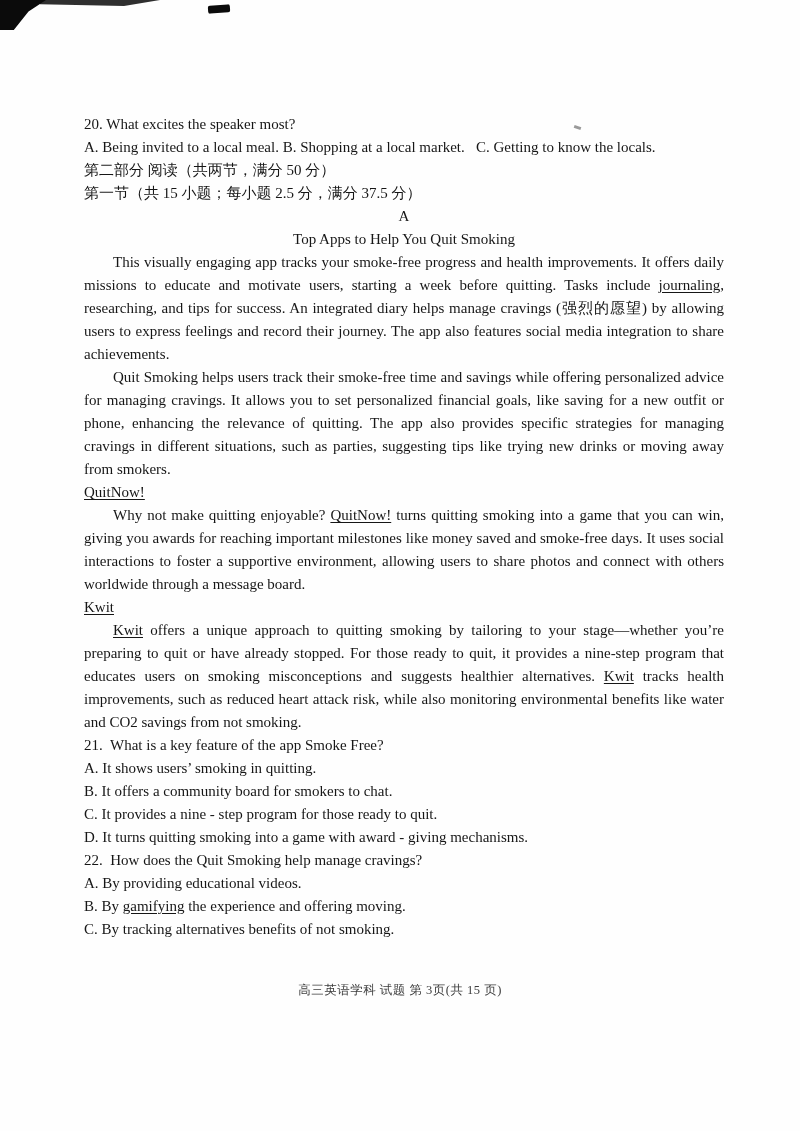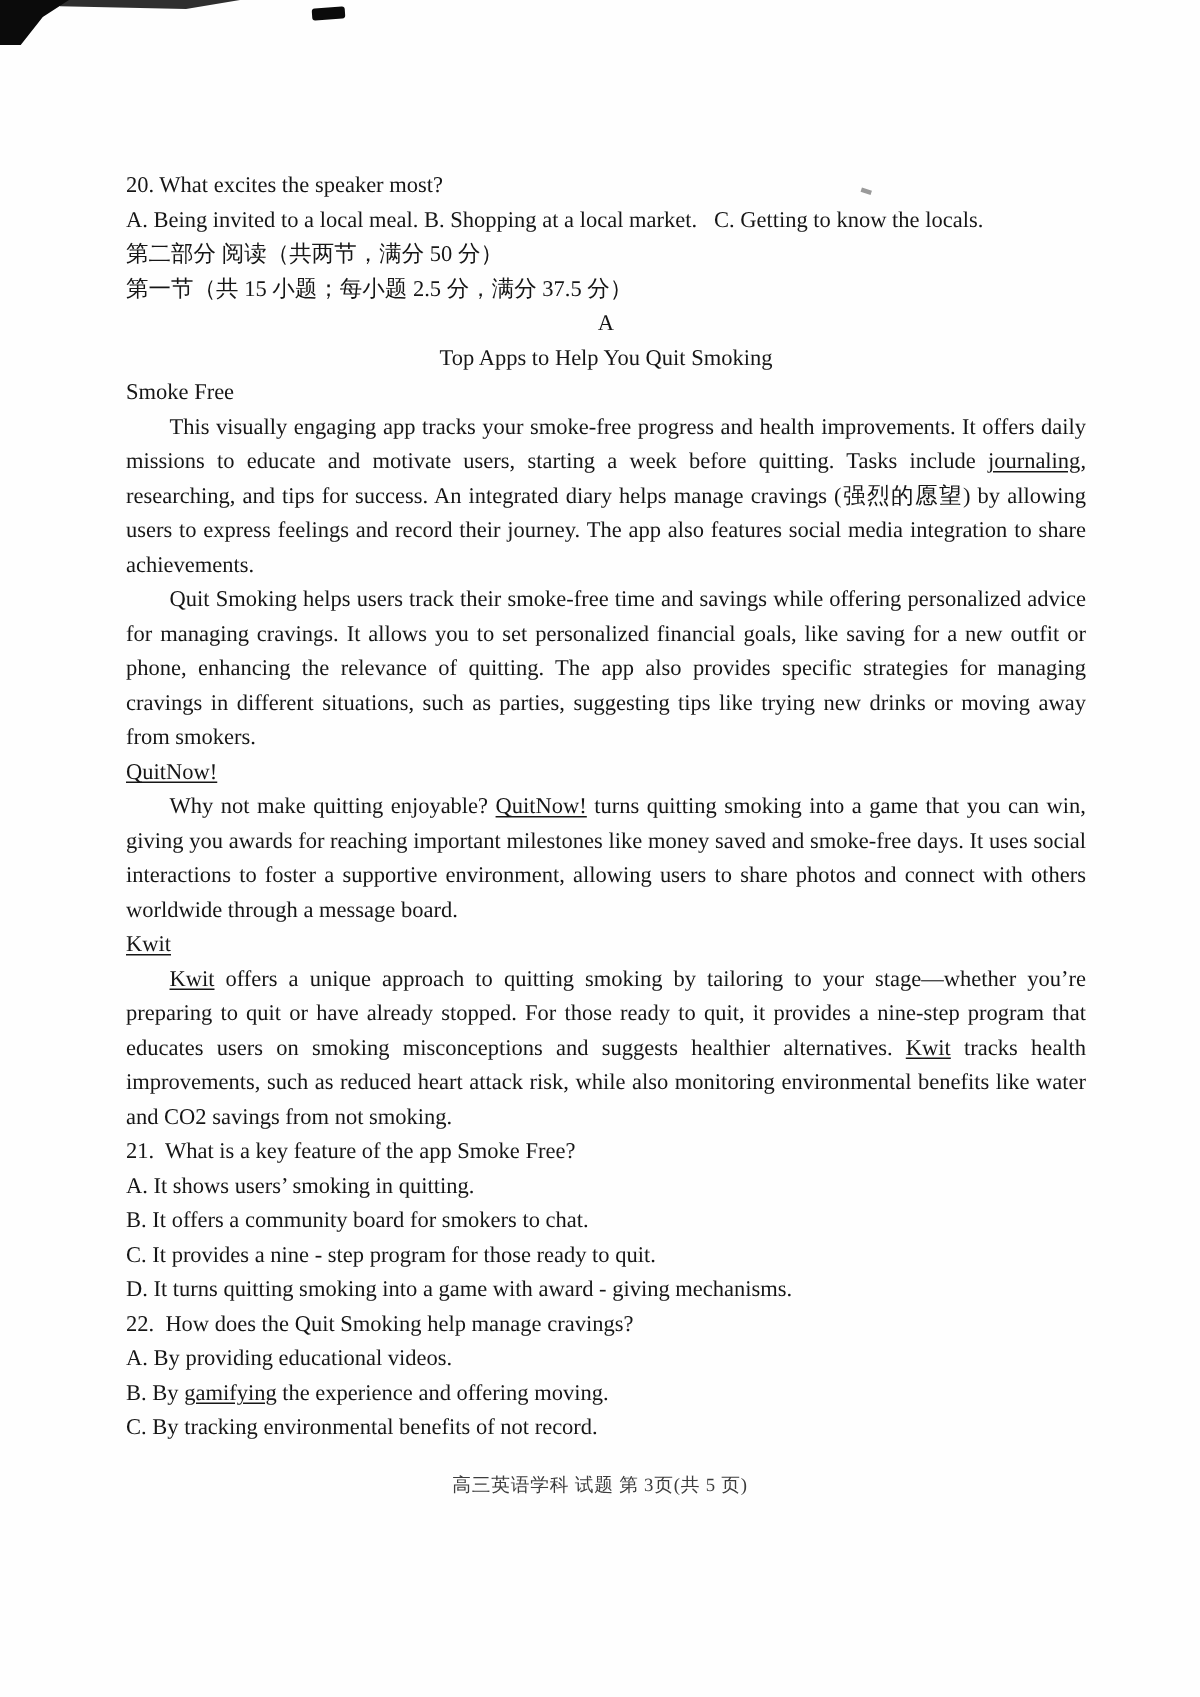--- a/index.html
+++ b/index.html
@@ -94,39 +94,38 @@
 
     <p class="pre">20. What excites the speaker most?</p>
     <p class="pre opt-indent">A. Being invited to a local meal. B. Shopping at a local market.   C. Getting to know the locals.</p>
 
     <p class="part-header">第二部分 阅读（共两节，满分 50 分）</p>
     <p>第一节（共 15 小题；每小题 2.5 分，满分 37.5 分）</p>
 
     <p class="center bold">A</p>
     <p class="center bold">Top Apps to Help You Quit Smoking</p>
 
-    <h3 class="app-heading">Smoke Free</h3>
     <p class="para"><span>This visually engaging app tracks your smoke-free progress and health improvements. It offers daily missions to educate and motivate users, starting a week before quitting. Tasks include </span><span class="u">journaling</span><span>, researching, and tips for success. An integrated diary helps manage cravings (强烈的愿望) by allowing users to express feelings and record their journey. The app also features social media integration to share achievements.</span></p>
 
     <p class="para"><span>Quit Smoking helps users track their smoke-free time and savings while offering personalized advice for managing cravings. It allows you to set personalized financial goals, like saving for a new outfit or phone, enhancing the relevance of quitting. The app also provides specific strategies for managing cravings in different situations, such as parties, suggesting tips like trying new drinks or moving away from smokers.</span></p>
 
     <h3 class="app-heading u">QuitNow!</h3>
     <p class="para"><span>Why not make quitting enjoyable? </span><span class="u">QuitNow!</span><span> turns quitting smoking into a game that you can win, giving you awards for reaching important milestones like money saved and smoke-free days. It uses social interactions to foster a supportive environment, allowing users to share photos and connect with others worldwide through a message board.</span></p>
 
     <h3 class="app-heading u">Kwit</h3>
     <p class="para"><span class="u">Kwit</span><span> offers a unique approach to quitting smoking by tailoring to your stage—whether you’re preparing to quit or have already stopped. For those ready to quit, it provides a nine-step program that educates users on smoking misconceptions and suggests healthier alternatives. </span><span class="u">Kwit</span><span> tracks health improvements, such as reduced heart attack risk, while also monitoring environmental benefits like water and CO2 savings from not smoking.</span></p>
 
     <p class="pre">21.  What is a key feature of the app Smoke Free?</p>
     <p class="opt-indent">A. It shows users’ smoking in quitting.</p>
     <p class="opt-indent">B. It offers a community board for smokers to chat.</p>
     <p class="opt-indent">C. It provides a nine - step program for those ready to quit.</p>
     <p class="opt-indent">D. It turns quitting smoking into a game with award - giving mechanisms.</p>
 
     <p class="pre">22.  How does the Quit Smoking help manage cravings?</p>
     <p class="opt-indent"><span>A. By providing educational videos.</span></p>
     <p class="opt-indent"><span>B. By </span><span class="u">gamifying</span><span> the experience and offering moving.</span></p>
-    <p class="opt-indent"><span>C. By tracking environmental benefits of not record.</span></p>
+    <p class="opt-indent"><span>C. By tracking alternatives benefits of not smoking.</span></p>
 
   </main>
 
-  <div class="footer">高三英语学科  试题  第 3页(共 5 页)</div>
+  <div class="footer">高三英语学科  试题  第 3页(共 15 页)</div>
 
 </div>
 
 </body></html>

